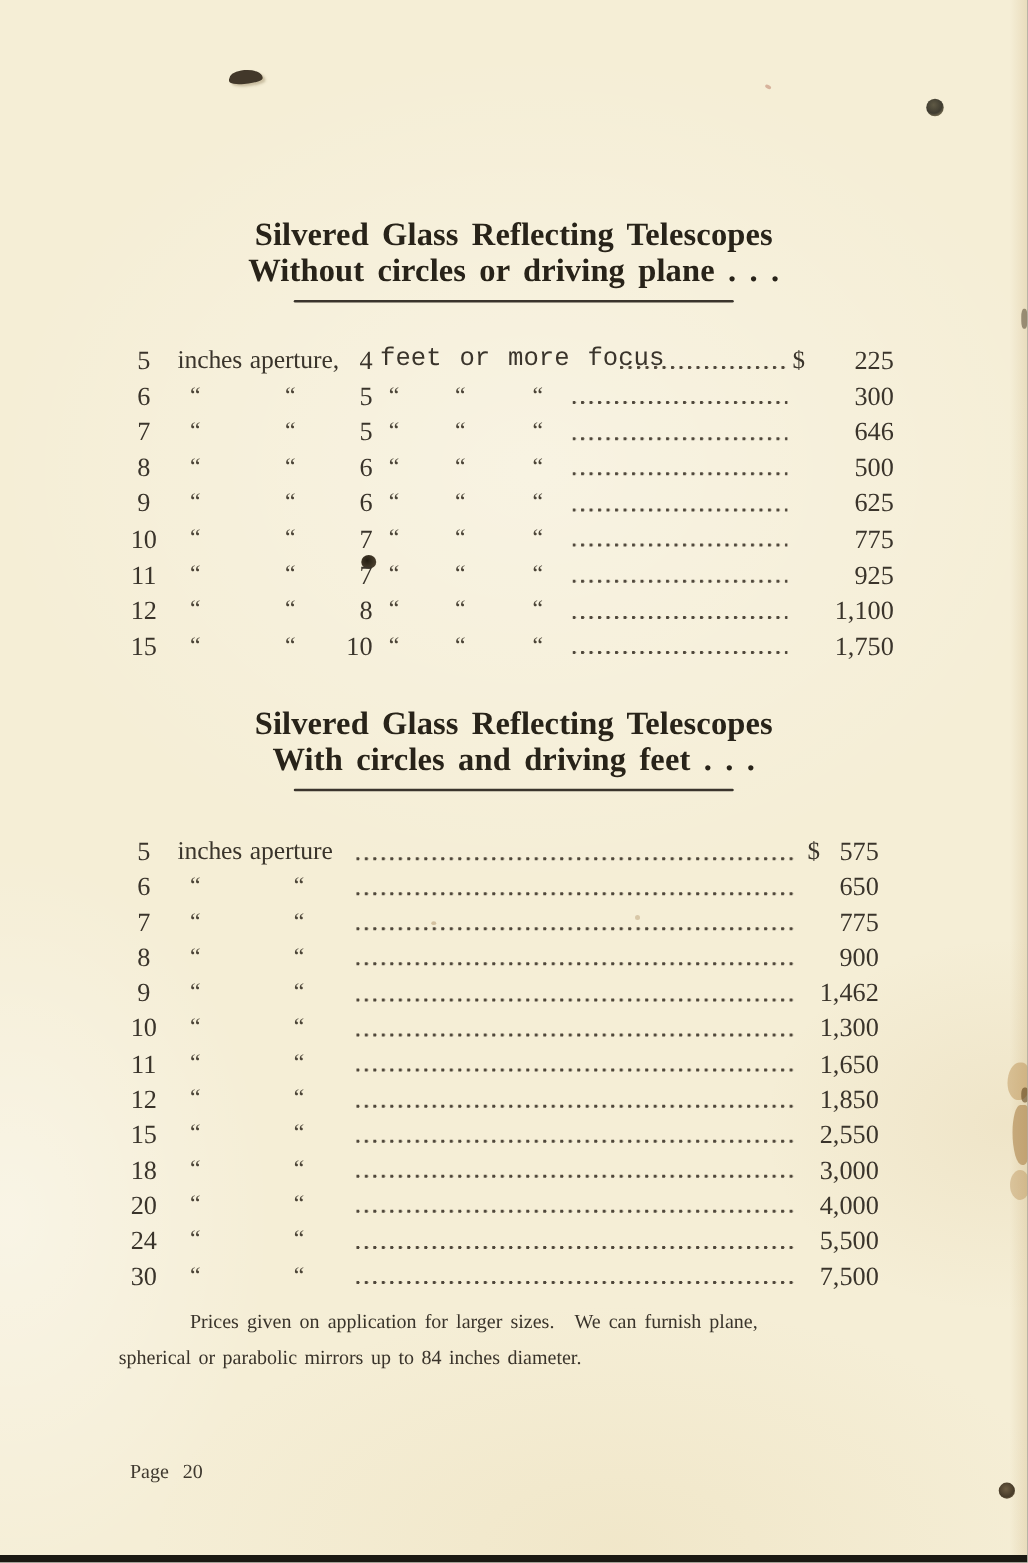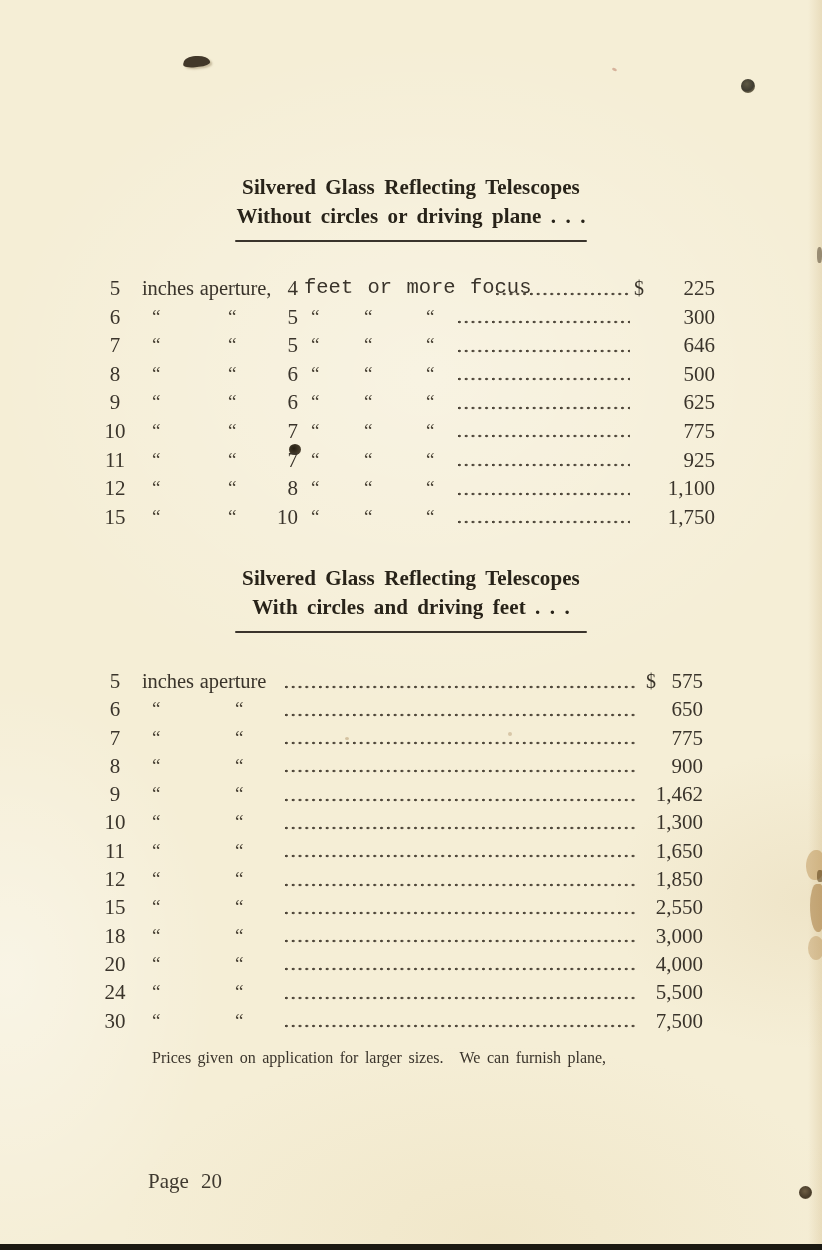--- a/index.html
+++ b/index.html
@@ -21,21 +21,21 @@
       radial-gradient(ellipse 500px 260px at 60% 99%, rgba(210,180,110,0.12), rgba(210,180,110,0) 75%),
       linear-gradient(to left, rgba(188,156,96,0.22), rgba(188,156,96,0) 14px);
     font-family:"Liberation Serif","DejaVu Serif",serif;
     color:var(--ink);
     overflow:hidden;
   }
 
   
   .heading{position:absolute;left:0;width:100%;text-align:center;}
   .heading .t{
-    font-size:21px;font-weight:bold;color:var(--heading-ink);
+    font-size:26px;font-weight:bold;color:var(--heading-ink);
     line-height:29px;letter-spacing:0.1px;word-spacing:4px;
   }
   .heading .rule{height:2.4px;background:var(--rule);width:352px;margin:9px auto 0;border-radius:1px;}
   #heading1{top:173px;}
   #heading2{top:564px;}
 
   
   .price-table{position:absolute;left:95px;width:615px;}
   #table1{top:274px;}
   #table2{top:667px;}
@@ -70,21 +70,21 @@
   #table2 .da{left:57px;}  #table2 .db{left:140px;}
   #table2 .leader{left:190px;width:353px;}
   #table2 .cur{left:551px;}
   #table2 .price{left:533px;width:75px;}
 
   
   .footer-par{position:absolute;left:95px;top:1044px;width:640px;font-size:16px;line-height:28.5px;}
   .footer-par .l1{text-indent:57px;word-spacing:2.5px;white-space:nowrap;}
   .footer-par .l2{word-spacing:2px;white-space:nowrap;}
 
-  .page-number{position:absolute;left:104px;top:1169px;font-size:21px;word-spacing:7px;color:#3f392f;margin-left:44px;}
+  .page-number{position:absolute;left:104px;top:1169px;font-size:16px;word-spacing:7px;color:#3f392f;}
 
   
   .artifact{position:absolute;}
   .smudge-top{left:183px;top:56px;width:27px;height:11px;background:#42382a;
     border-radius:45% 60% 50% 50% / 70% 80% 35% 35%;transform:rotate(-6deg);box-shadow:2px 2px 2px rgba(120,100,60,.35);}
   .hole-top-right{left:741px;top:79px;width:14px;height:14px;border-radius:50%;
     background:radial-gradient(circle at 42% 35%, #524c38, #2f2c22 55%, #93855f 92%);opacity:.92;}
   .ink-dot-mid{left:289px;top:444px;width:12px;height:11px;border-radius:50%;
     background:radial-gradient(circle at 40% 40%, #241e12, #4c4130 75%, rgba(76,65,48,0) 100%);}
   .dot-bottom-right{left:799px;top:1186px;width:13px;height:13px;border-radius:50%;
@@ -319,17 +319,18 @@
         <span class="cell num c-ap">30</span>
         <span class="cell d da">“</span>
         <span class="cell d db">“</span>
         <span class="leader"></span>
         <span class="cell num price">7,500</span>
       </div>
     </div>
 
   <div class="footer-par">
     <div class="l1">Prices given on application for larger sizes. We can furnish plane,</div>
+    <div class="l2">spherical or parabolic mirrors up to 84 inches diameter.</div>
   </div>
 
   <div class="page-number">Page 20</div>
 
 </div>
 
 </body></html>

